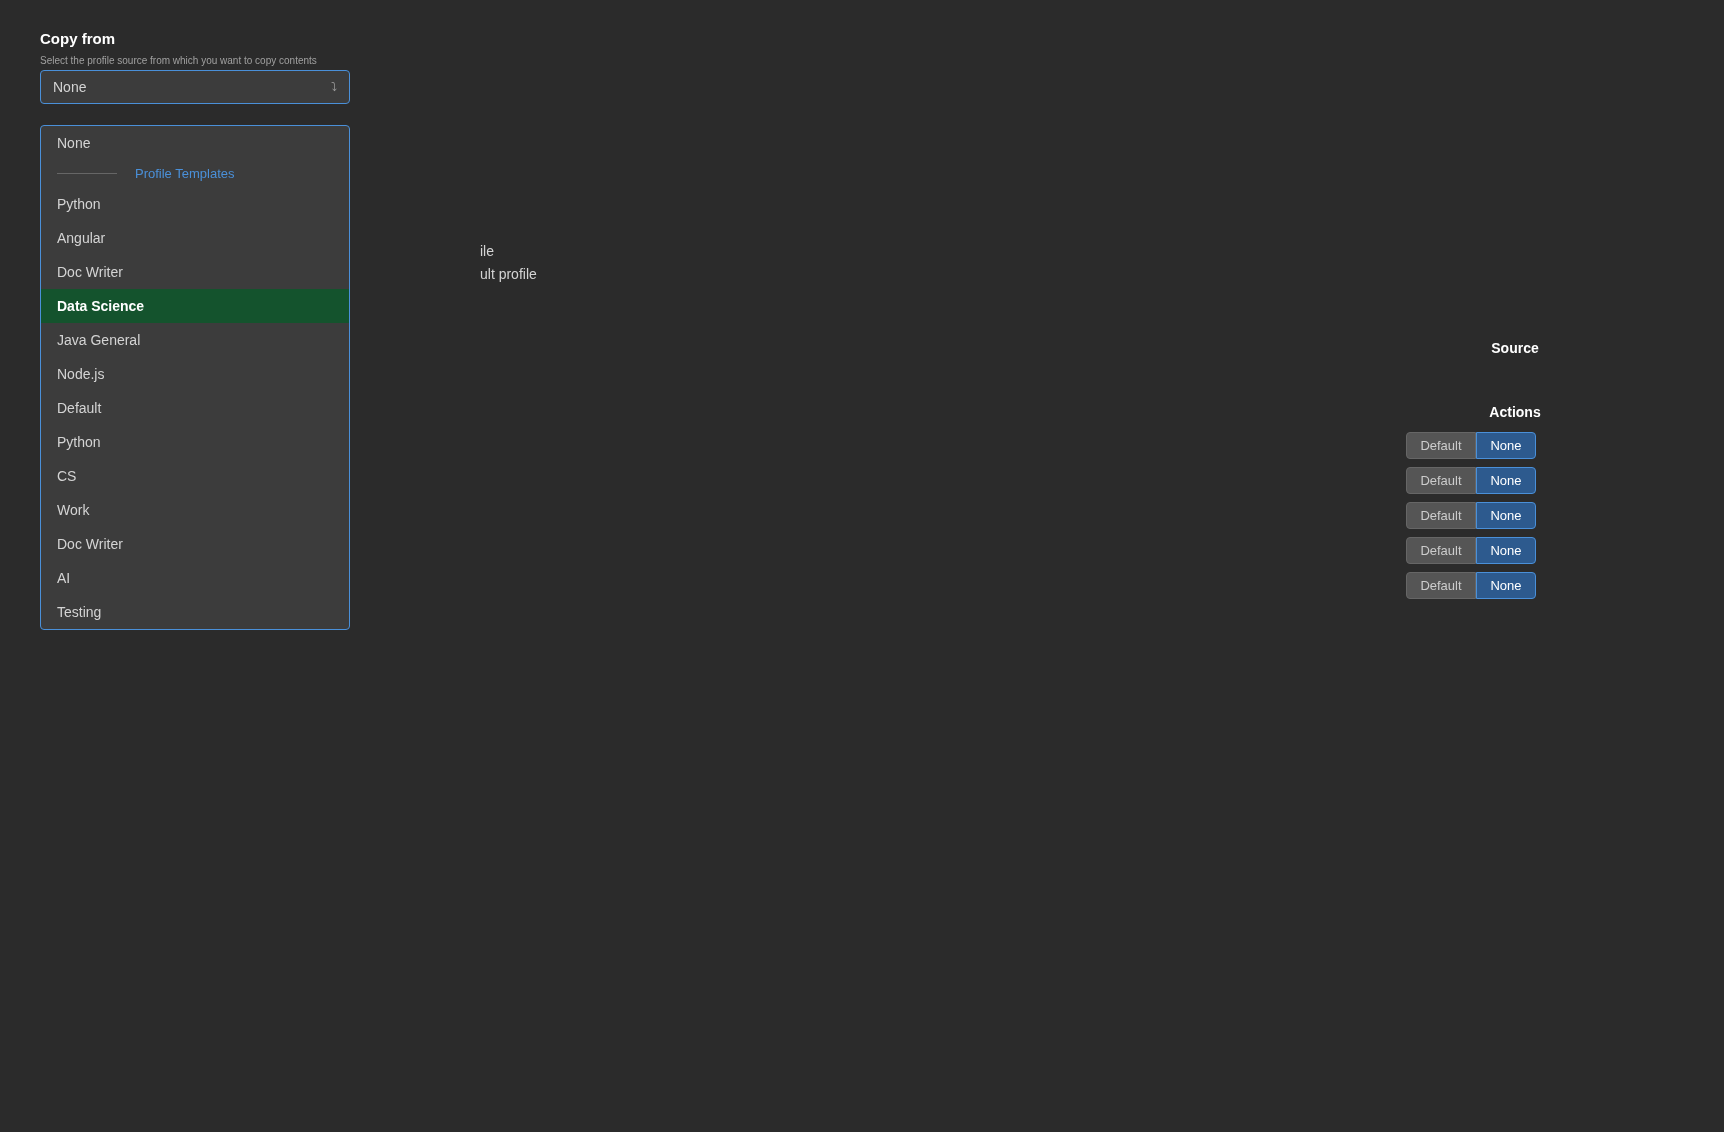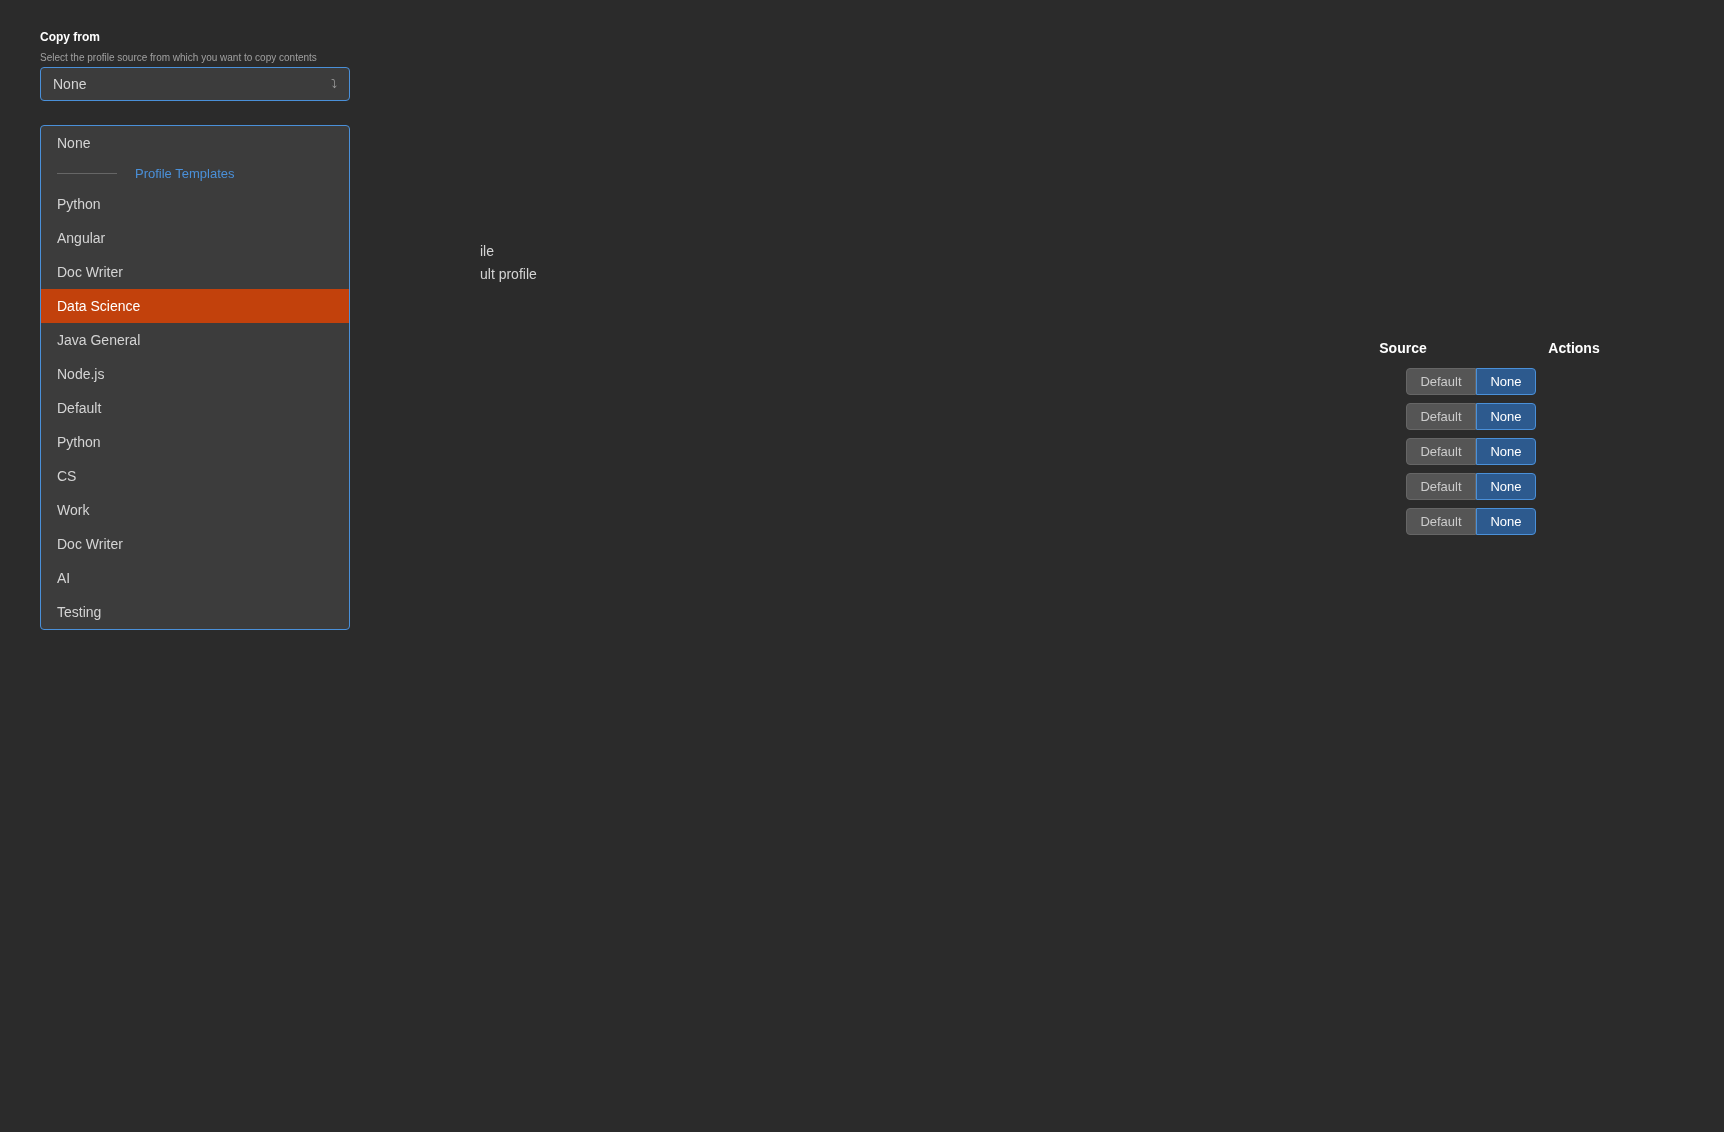--- a/index.html
+++ b/index.html
@@ -17,21 +17,21 @@
       overflow: hidden;
       position: relative;
     }
 
     .main-container {
       padding: 30px 40px;
       position: relative;
     }
 
     .copy-from-title {
-      font-size: 12px;
+      font-size: 15px;
       font-weight: 700;
       color: #ffffff;
       margin-bottom: 8px;
     }
 
     .copy-from-subtitle {
       font-size: 10px;
       color: #a0a0a0;
       margin-bottom: 4px;
     }
@@ -71,23 +71,23 @@
 
     .dropdown-item {
       padding: 9px 16px;
       font-size: 14px;
       color: #d4d4d4;
       cursor: pointer;
       white-space: nowrap;
     }
 
     .dropdown-item.selected {
-      background-color: #c2410c;
-      color: #ffffff;
-      font-weight: 400;
+      background-color: #14532d;
+      color: #ffffff;
+      font-weight: 700;
     }
 
     .dropdown-separator {
       display: flex;
       align-items: center;
       padding: 6px 16px;
       gap: 18px;
     }
 
     .separator-line {
@@ -104,23 +104,24 @@
 
     
     .table-area {
       position: absolute;
       top: 340px;
       right: 100px;
     }
 
     .table-headers {
       display: flex;
-      gap: 71px;
+      gap: 48px;
       margin-bottom: 12px;
       justify-content: flex-end;
+      flex-direction: column;
     }
 
     .table-header {
       font-size: 14px;
       font-weight: 700;
       color: #ffffff;
       min-width: 100px;
       text-align: center;
     }
 

